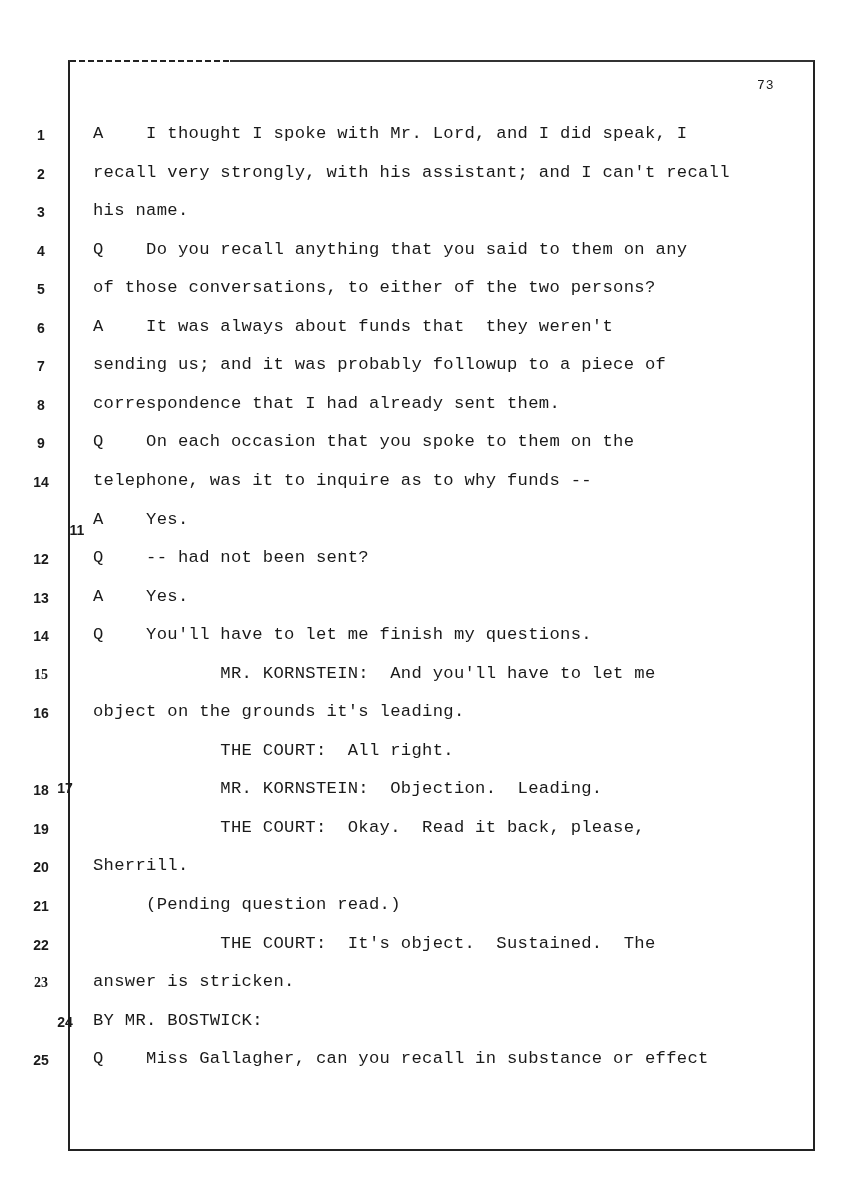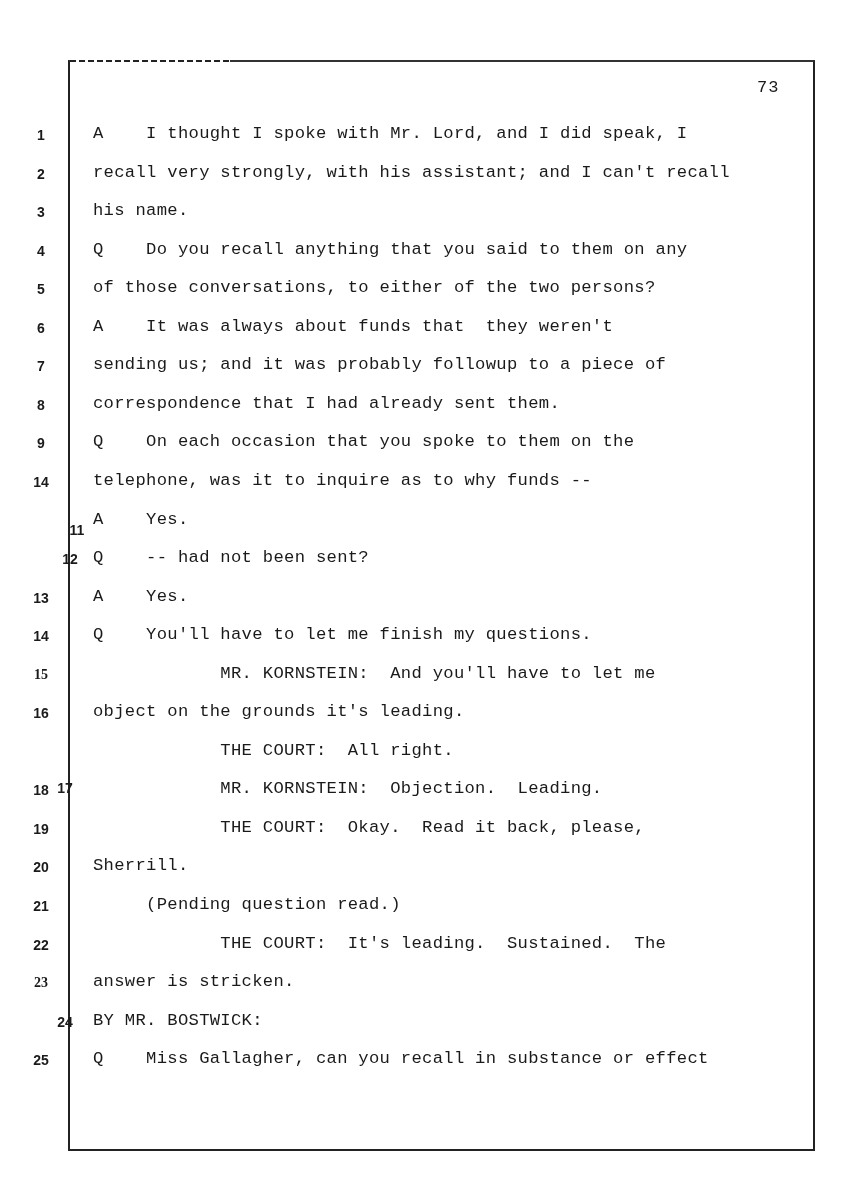--- a/index.html
+++ b/index.html
@@ -32,21 +32,21 @@
       top: -2px;
       left: 0;
       width: 160px;
       height: 2px;
       background: repeating-linear-gradient(90deg, #222 0 6px, #fff 6px 9px);
     }
     .page-number {
       position: absolute;
       top: 78px;
       left: 757px;
-      font-size: 17px;
+      font-size: 13px;
       letter-spacing: 1px;
     }
     .line-numbers {
       position: absolute;
       left: 26px;
       top: 0;
       width: 30px;
     }
     .line-number {
       position: absolute;
@@ -84,21 +84,21 @@
     <div class="line-number" style="top: 166px;">2</div>
     <div class="line-number" style="top: 204px;">3</div>
     <div class="line-number" style="top: 243px;">4</div>
     <div class="line-number" style="top: 281px;">5</div>
     <div class="line-number" style="top: 320px;">6</div>
     <div class="line-number" style="top: 358px;">7</div>
     <div class="line-number" style="top: 397px;">8</div>
     <div class="line-number" style="top: 435px;">9</div>
     <div class="line-number" style="top: 474px;">14</div>
     <div class="line-number" style="top: 522px; margin-left: 36px;">11</div>
-    <div class="line-number" style="top: 551px; margin-left: 29px;">12</div>
+    <div class="line-number" style="top: 551px;">12</div>
     <div class="line-number" style="top: 590px;">13</div>
     <div class="line-number" style="top: 628px;">14</div>
     <div class="line-number" style="top: 667px; font-family: Liberation Serif, serif;">15</div>
     <div class="line-number" style="top: 705px;">16</div>
     <div class="line-number" style="top: 780px; margin-left: 24px;">17</div>
     <div class="line-number" style="top: 782px;">18</div>
     <div class="line-number" style="top: 821px;">19</div>
     <div class="line-number" style="top: 859px;">20</div>
     <div class="line-number" style="top: 898px;">21</div>
     <div class="line-number" style="top: 937px;">22</div>
@@ -122,17 +122,17 @@
     <div class="tline" style="top: 548px;">Q    -- had not been sent?</div>
     <div class="tline" style="top: 587px;">A    Yes.</div>
     <div class="tline" style="top: 625px;">Q    You'll have to let me finish my questions.</div>
     <div class="tline" style="top: 664px;">            MR. KORNSTEIN:  And you'll have to let me</div>
     <div class="tline" style="top: 702px;">object on the grounds it's leading.</div>
     <div class="tline" style="top: 741px;">            THE COURT:  All right.</div>
     <div class="tline" style="top: 779px;">            MR. KORNSTEIN:  Objection.  Leading.</div>
     <div class="tline" style="top: 818px;">            THE COURT:  Okay.  Read it back, please,</div>
     <div class="tline" style="top: 856px;">Sherrill.</div>
     <div class="tline" style="top: 895px;">     (Pending question read.)</div>
-    <div class="tline" style="top: 934px;">            THE COURT:  It's leading.  Sustained.  The</div>
+    <div class="tline" style="top: 934px;">            THE COURT:  It's object.  Sustained.  The</div>
     <div class="tline" style="top: 972px;">answer is stricken.</div>
     <div class="tline" style="top: 1011px;">BY MR. BOSTWICK:</div>
     <div class="tline" style="top: 1049px;">Q    Miss Gallagher, can you recall in substance or effect</div>
   </div>
 
 </body></html>

